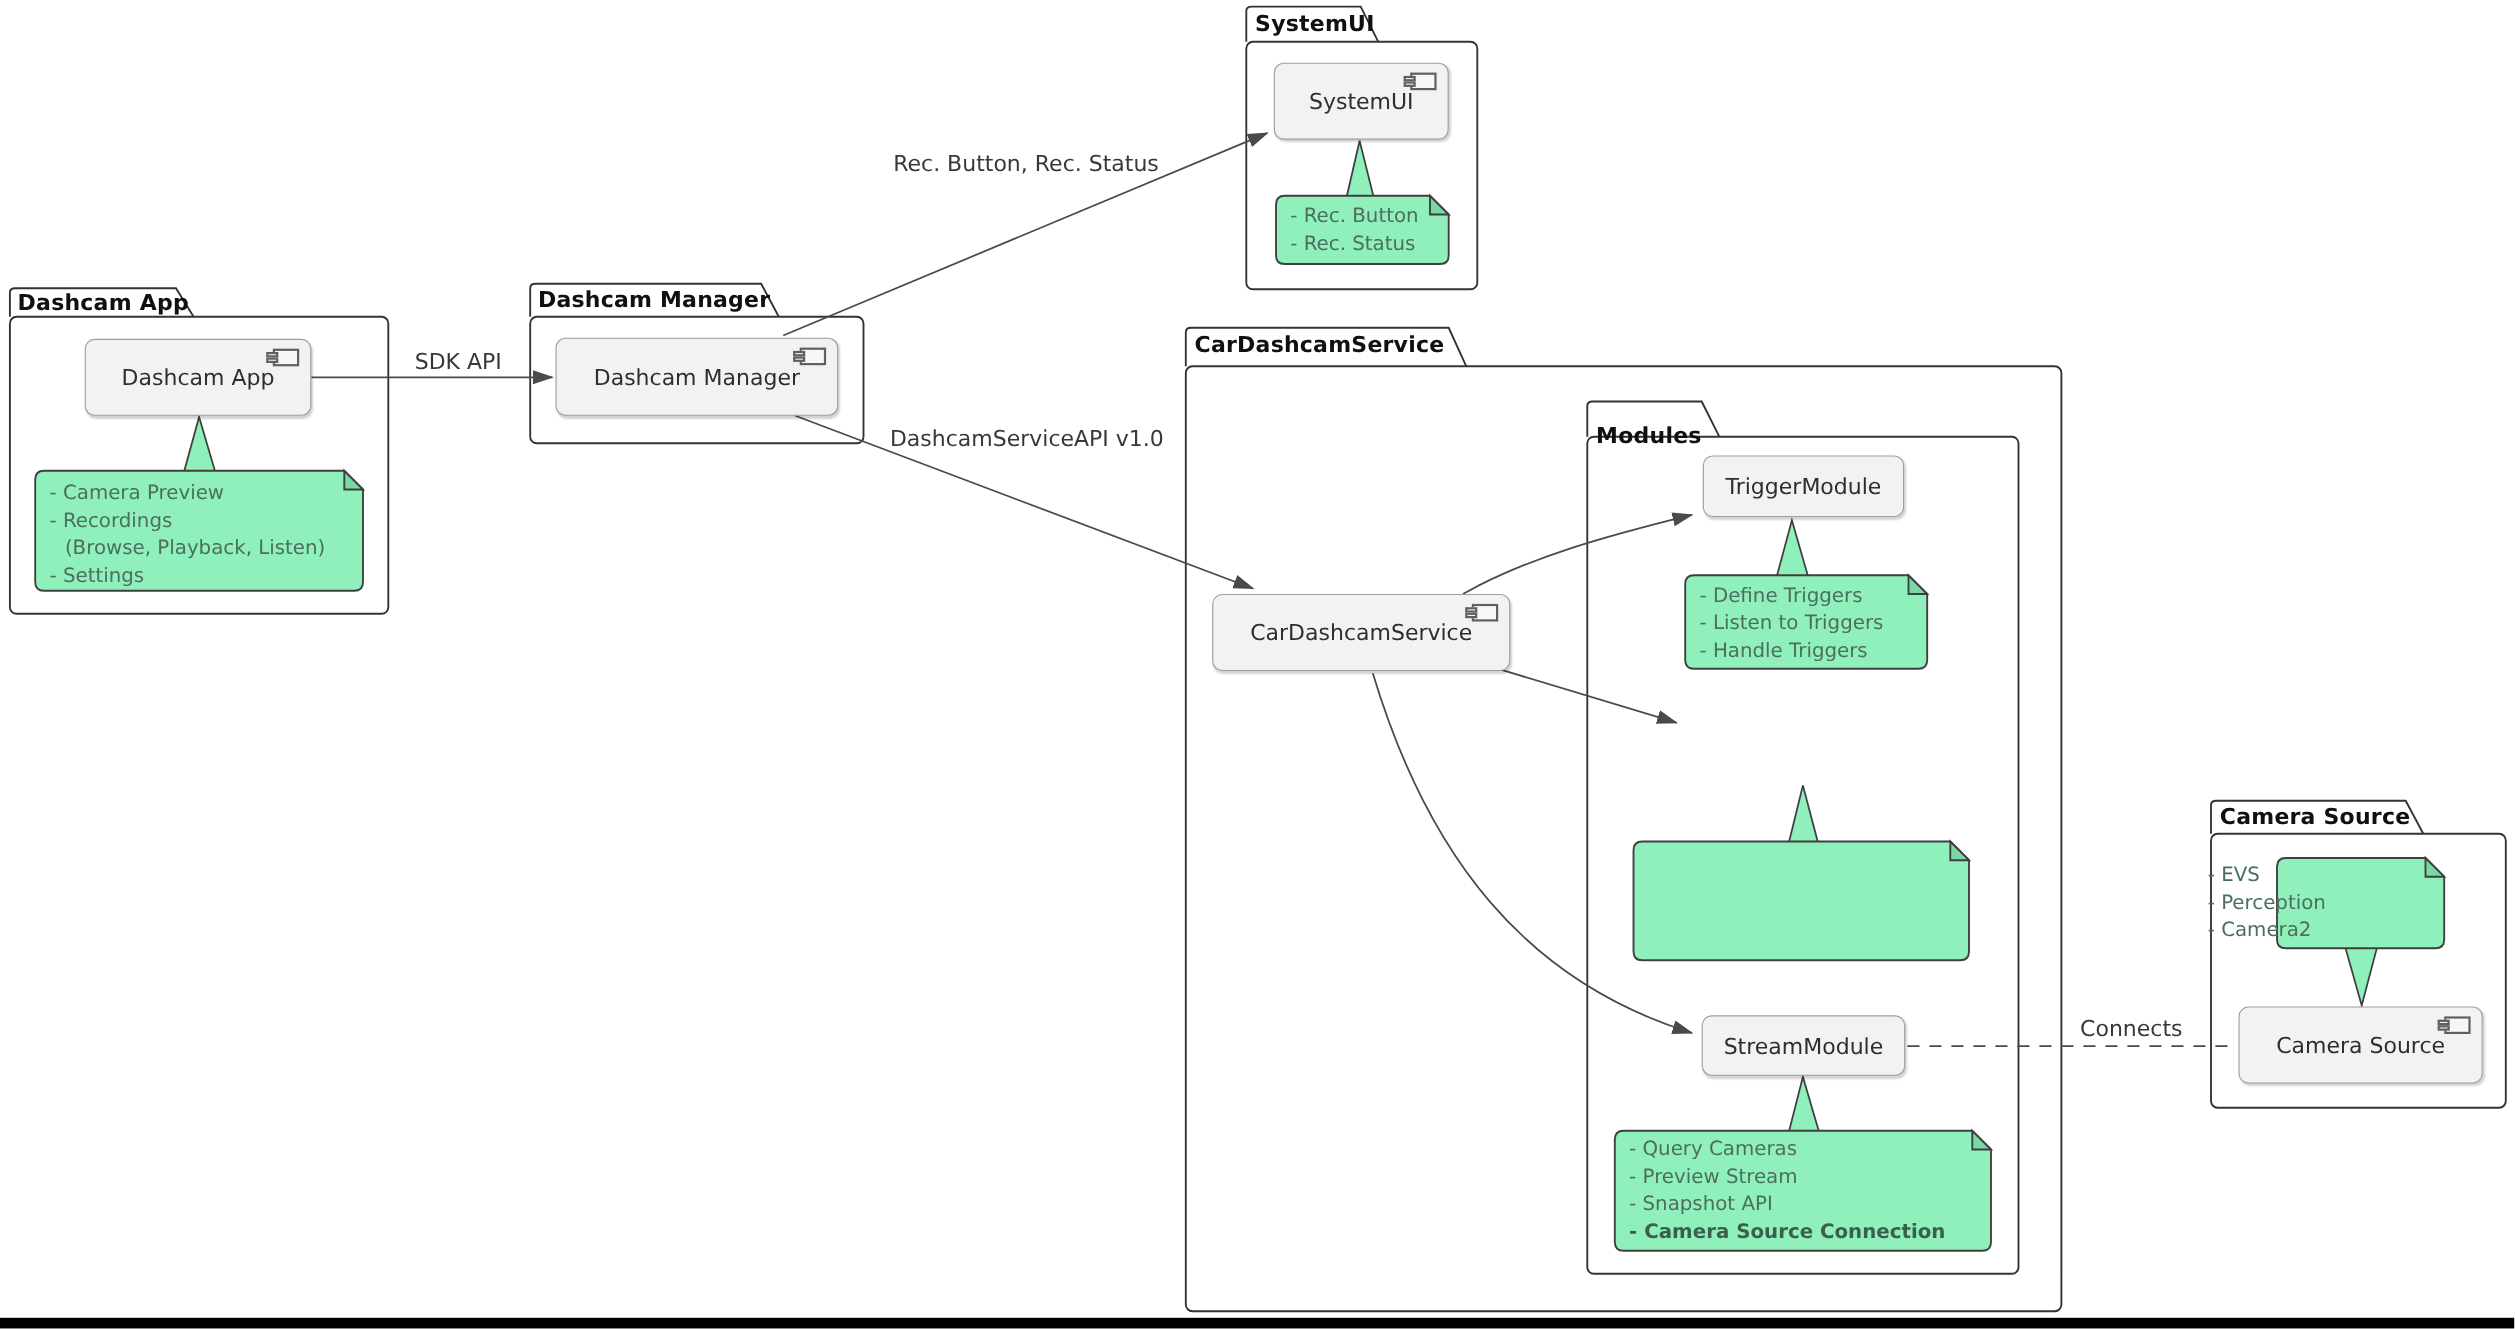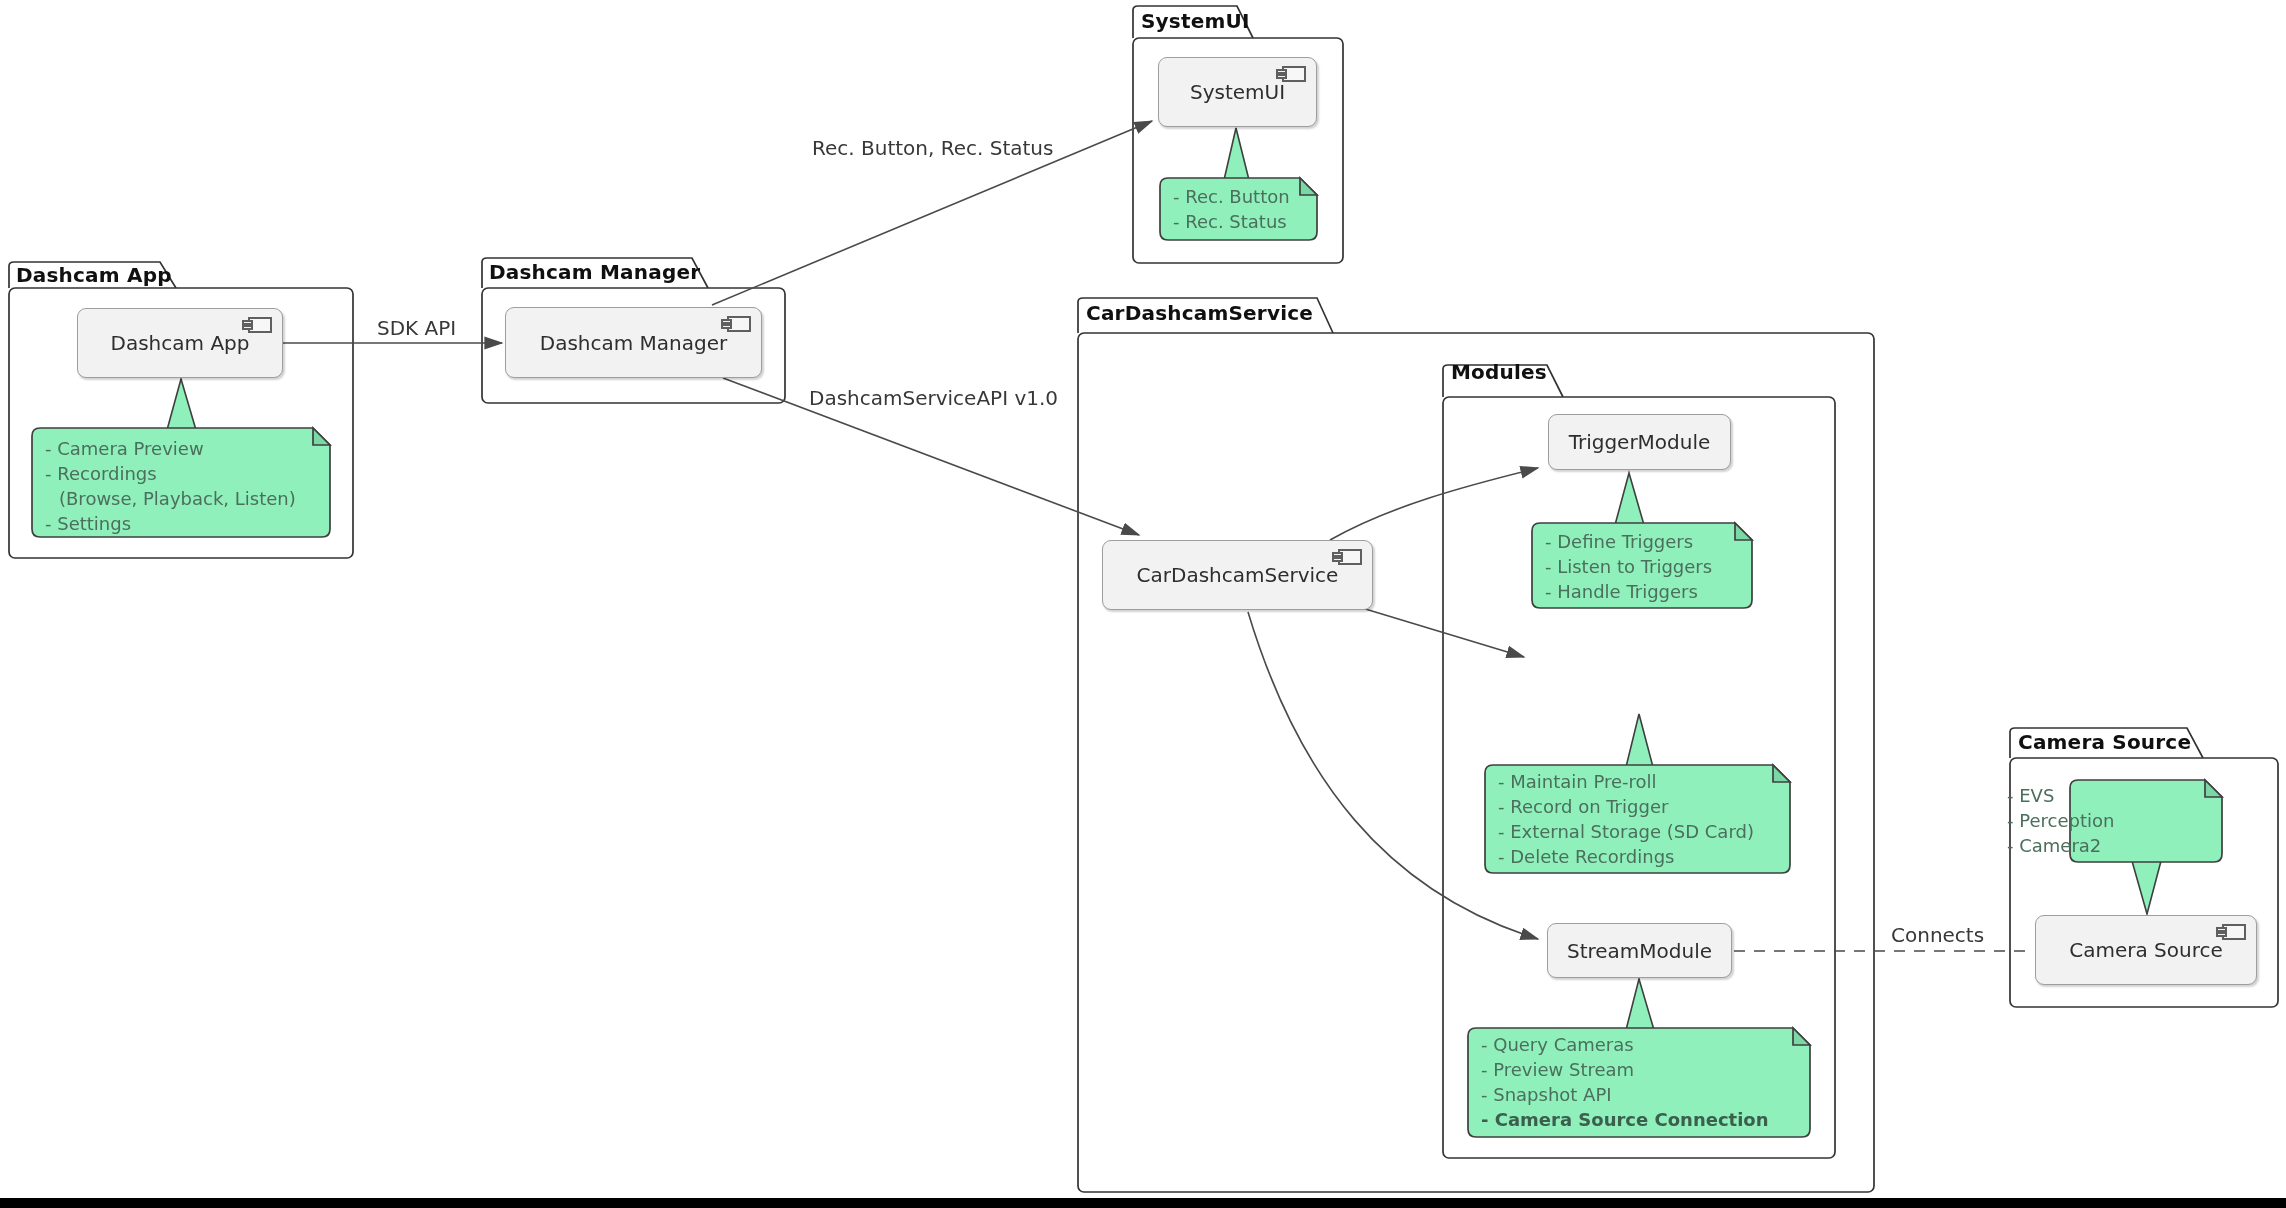--- a/index.html
+++ b/index.html
@@ -122,21 +122,21 @@
 
       <path d="M2070,788 Q2070,780 2078,780 H2205 L2222,797 V854 Q2222,862 2214,862 H2078 Q2070,862 2070,854 Z"></path>
       <path d="M2205,780 L2222,797 L2205,797 Z" fill="#79d8a4"></path>
     </g>
   </svg>
 
   <div class="pkg-title" style="left:16px;top:263px">Dashcam App</div>
   <div class="pkg-title" style="left:489px;top:260px">Dashcam Manager</div>
   <div class="pkg-title" style="left:1141px;top:9px">SystemUI</div>
   <div class="pkg-title" style="left:1086px;top:301px">CarDashcamService</div>
-  <div class="pkg-title" style="left:1451px;top:360px">Modules</div>
+  <div class="pkg-title" style="left:1451px;top:384px">Modules</div>
   <div class="pkg-title" style="left:2018px;top:730px">Camera Source</div>
 
   <div class="comp" style="left:77px;top:308px;width:206px;height:70px">
     <span class="cicon"></span>
     <span class="clabel">Dashcam App</span>
   </div>
   <div class="comp" style="left:505px;top:307px;width:257px;height:71px">
     <span class="cicon"></span>
     <span class="clabel">Dashcam Manager</span>
   </div>
@@ -167,26 +167,20 @@
   </div>
   <div class="note-text" style="left:1160px;top:178px;width:157px;padding:6px 16px 0 13px">
     <div class="nline">- Rec. Button</div>
     <div class="nline">- Rec. Status</div>
   </div>
   <div class="note-text" style="left:1532px;top:523px;width:220px;padding:6px 0 0 13px">
     <div class="nline">- Define Triggers</div>
     <div class="nline">- Listen to Triggers</div>
     <div class="nline">- Handle Triggers</div>
   </div>
-  <div class="note-text" style="left:1485px;top:765px;width:305px;padding:4px 0 0 13px">
-    <div class="nline">- Maintain Pre-roll</div>
-    <div class="nline">- Record on Trigger</div>
-    <div class="nline">- External Storage (SD Card)</div>
-    <div class="nline">- Delete Recordings</div>
-  </div>
   <div class="note-text" style="left:1468px;top:1028px;width:342px;padding:4px 0 0 13px">
     <div class="nline">- Query Cameras</div>
     <div class="nline">- Preview Stream</div>
     <div class="nline">- Snapshot API</div>
     <div class="nline bold">- Camera Source Connection</div>
   </div>
   <div class="note-text" style="left:1994px;top:780px;width:152px;padding:3px 0 0 13px">
     <div class="nline">- EVS</div>
     <div class="nline">- Perception</div>
     <div class="nline">- Camera2</div>

